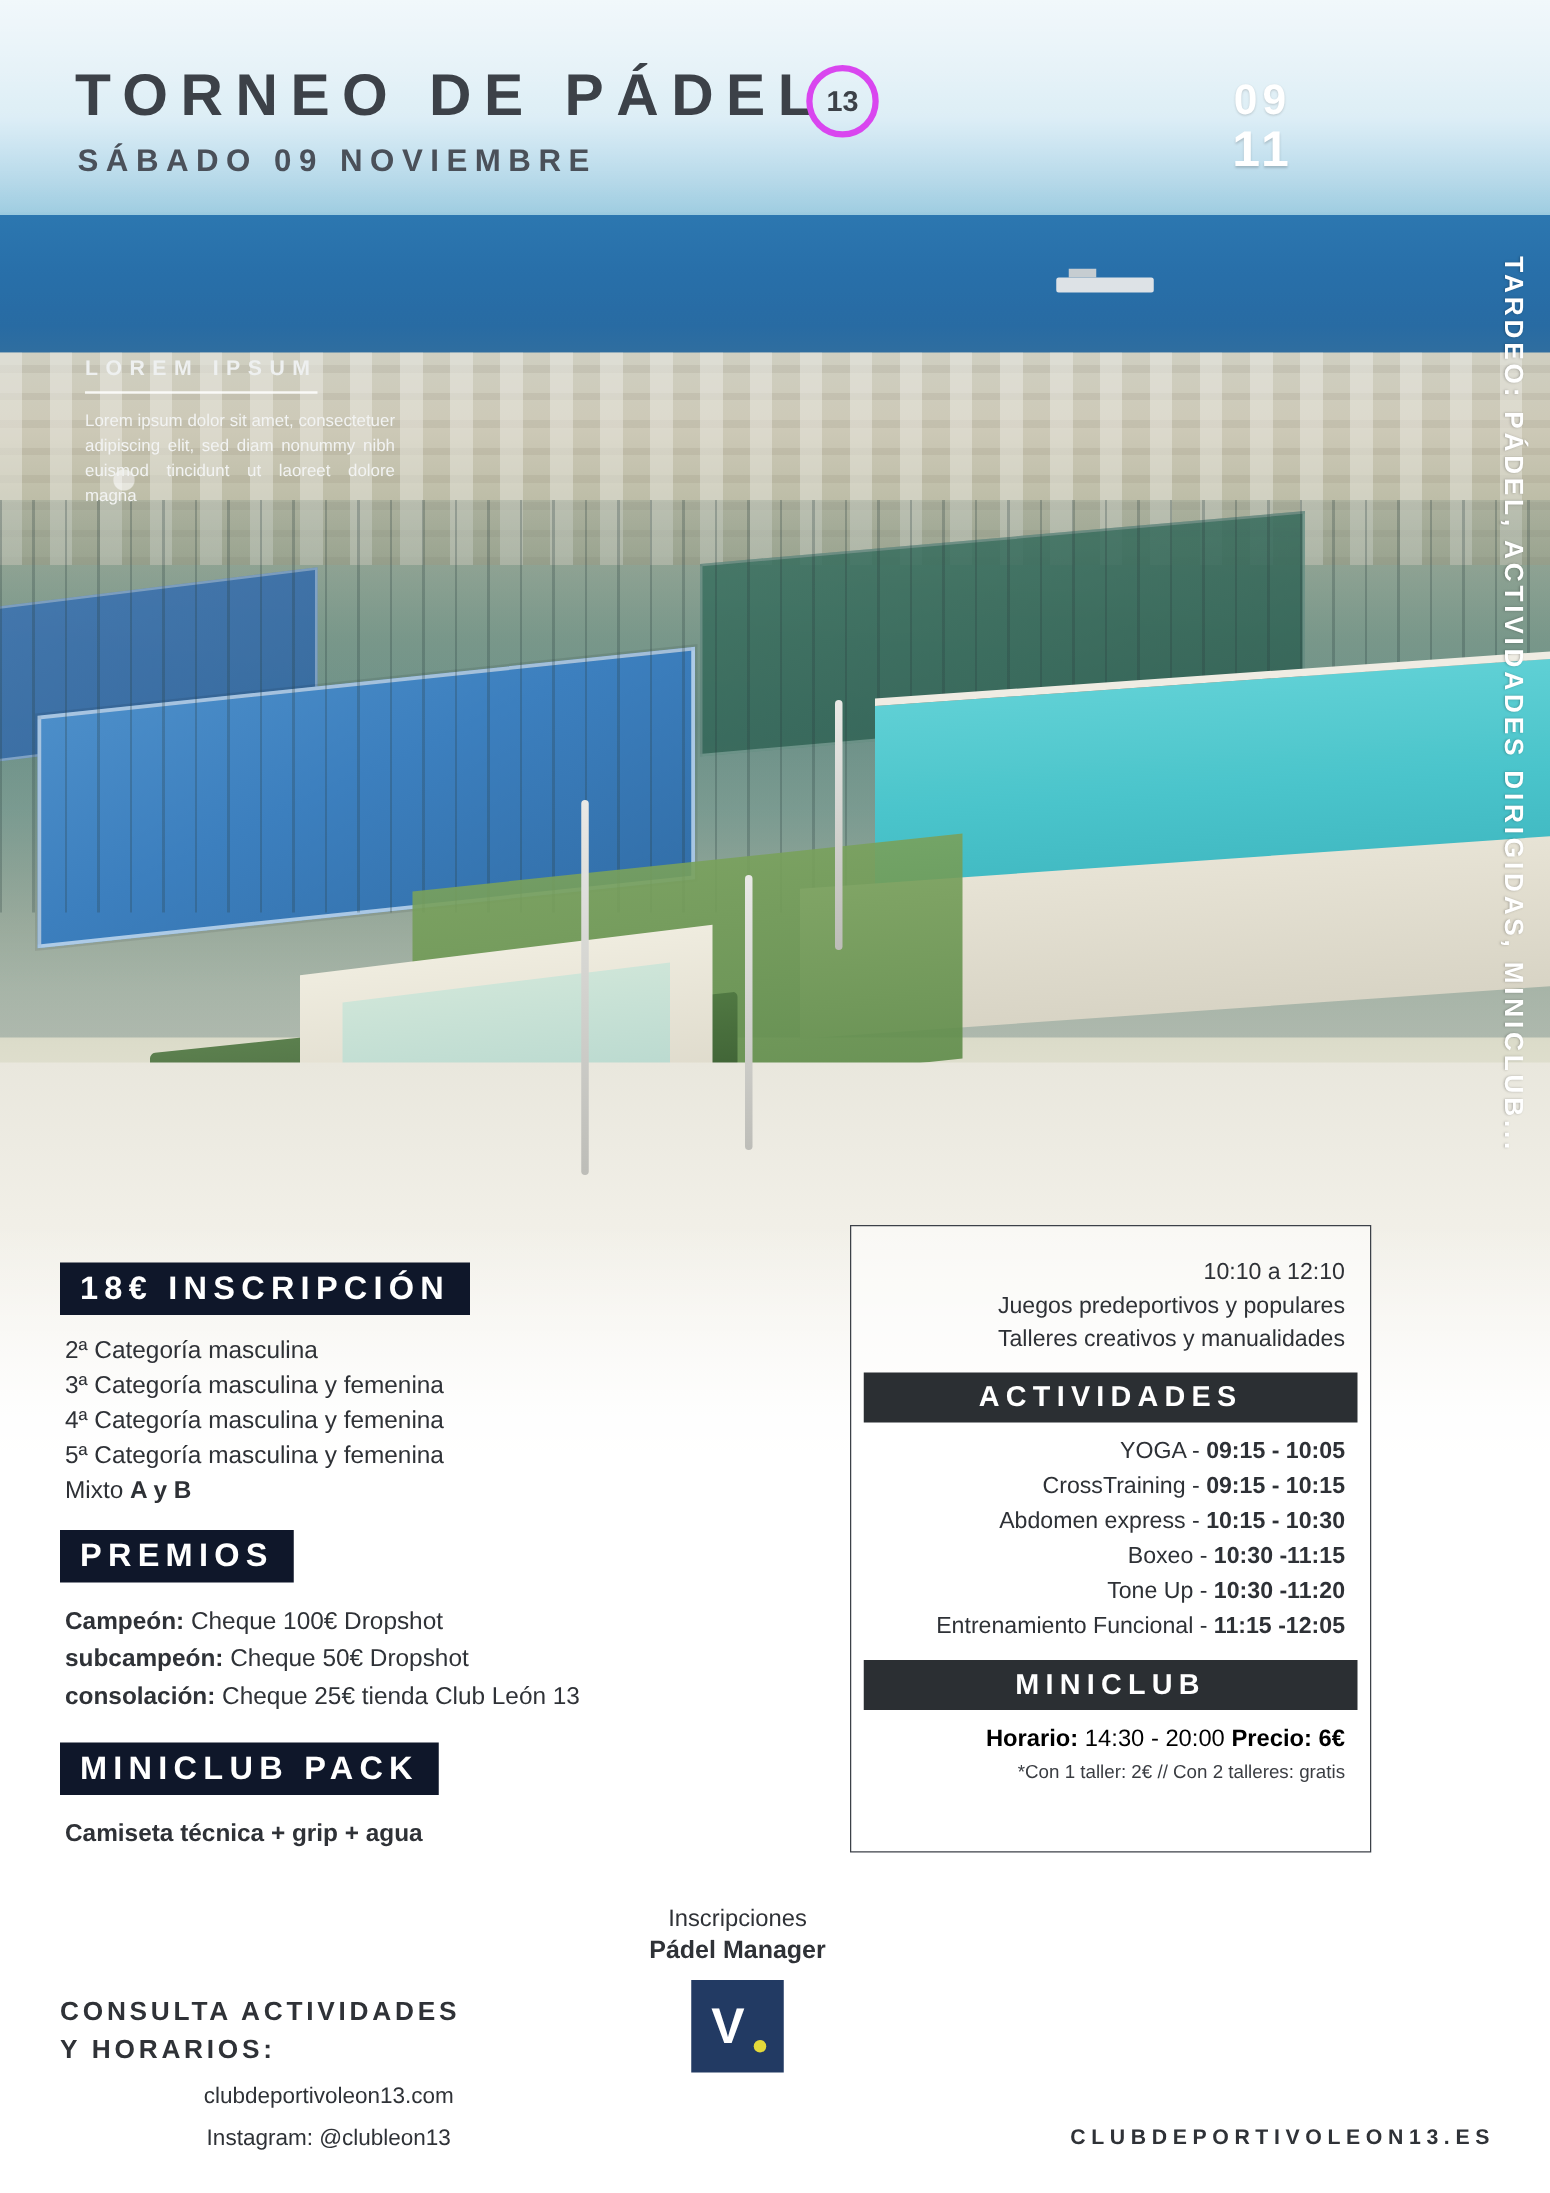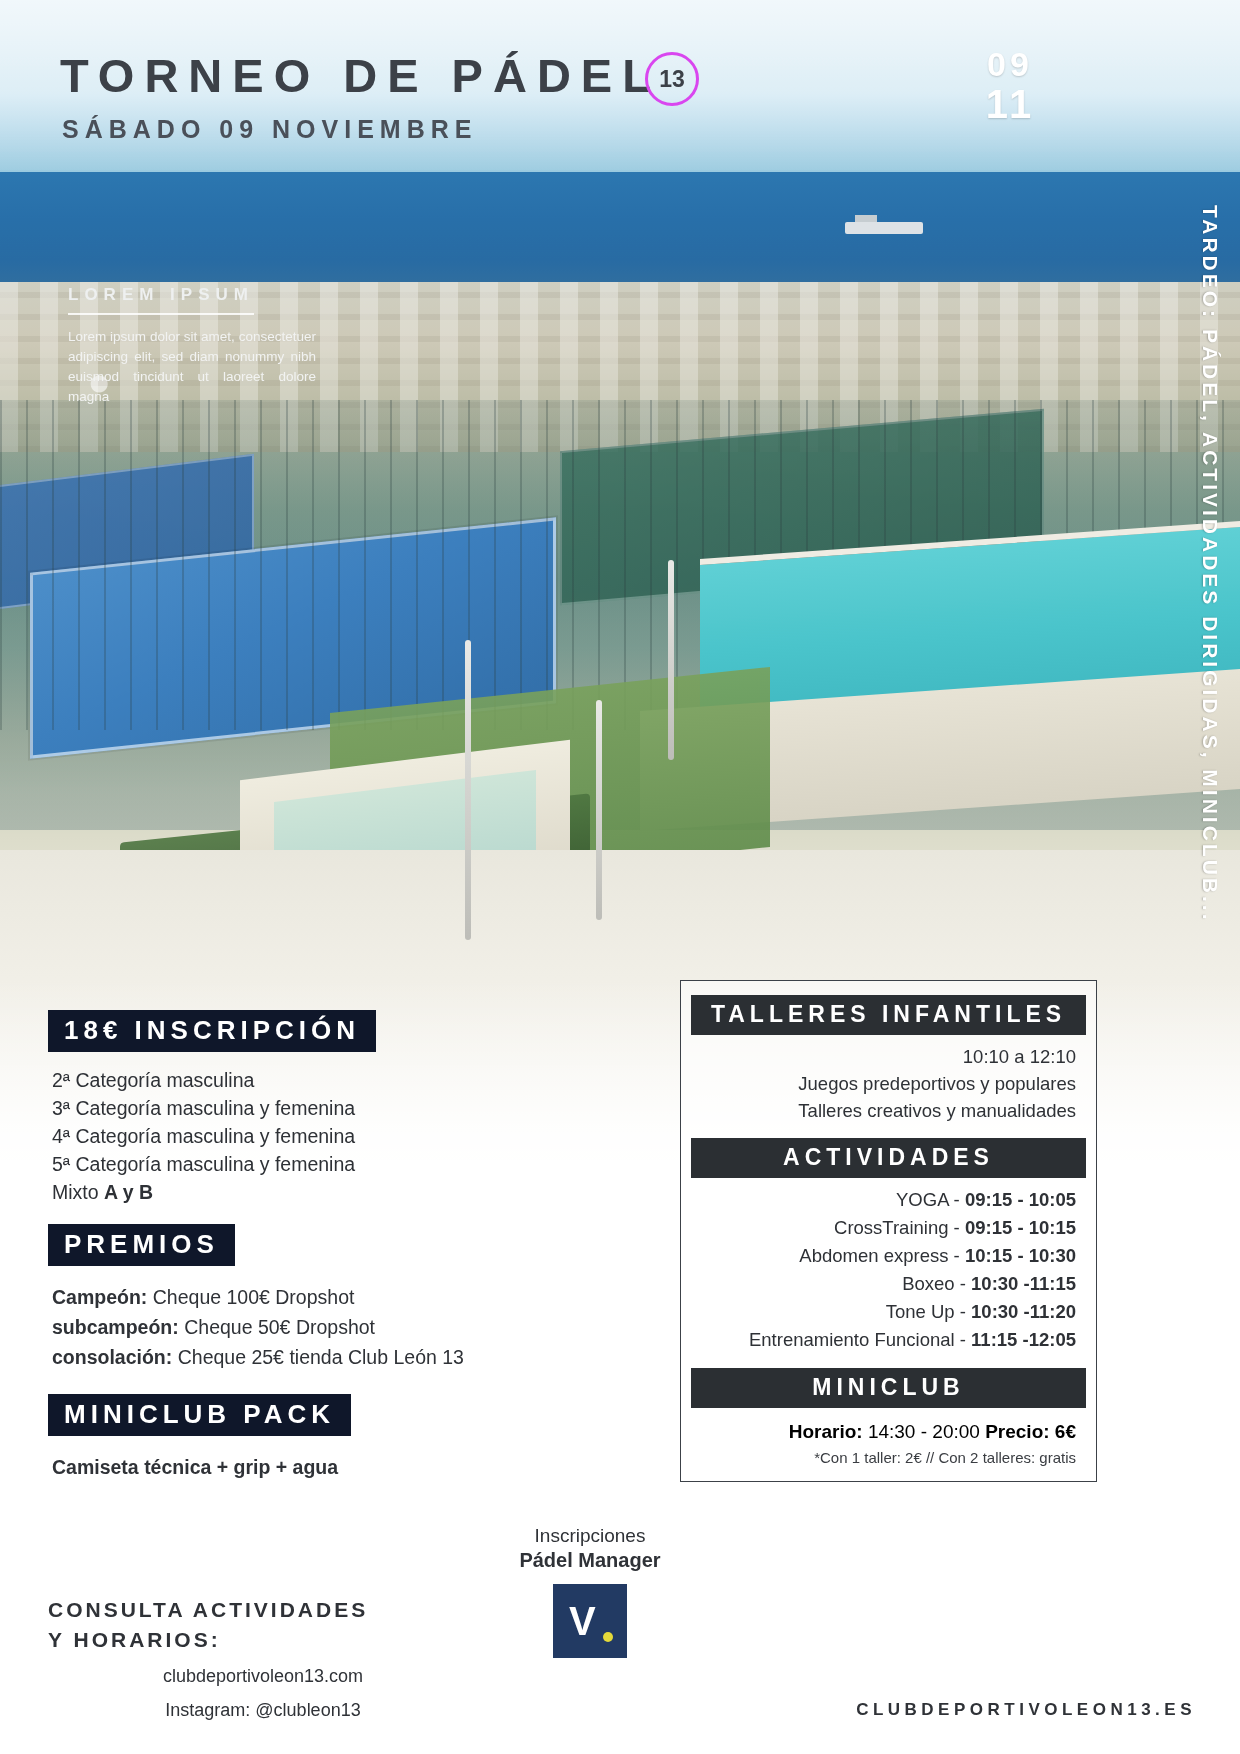--- a/index.html
+++ b/index.html
@@ -135,29 +135,29 @@
 
   
   .header{position:absolute;left:0;top:0;width:1107px;height:175px;}
   .title{
     position:absolute;left:60px;top:48px;
     font-size:47px;font-weight:bold;letter-spacing:10px;color:#3c4148;
     white-space:nowrap;
   }
   .badge13{
     position:absolute;left:645px;top:52px;width:48px;height:48px;
-    border:3px solid #d946ef;border-radius:50%;
+    border:5px solid #d946ef;border-radius:50%;
     color:#3c4148;font-size:23px;font-weight:bold;letter-spacing:0;
     display:flex;align-items:center;justify-content:center;
   }
   .subtitle{
     position:absolute;left:62px;top:115px;
     font-size:25px;font-weight:bold;letter-spacing:6px;color:#4a5059;
   }
-  .datebox{position:absolute;right:42px;top:46px;text-align:center;width:110px;}
+  .datebox{position:absolute;right:42px;top:62px;text-align:center;width:110px;}
   .date-day{
     font-size:34px;letter-spacing:4px;color:#ffffff;font-weight:bold;line-height:36px;
     text-shadow:0 1px 2px rgba(0,0,0,.18);
   }
   .date-month{
     font-size:40px;letter-spacing:3px;color:#ffffff;font-weight:bold;line-height:44px;
     text-shadow:0 1px 2px rgba(0,0,0,.18);
   }
 
   
@@ -318,21 +318,20 @@
     <div class="l1">Inscripciones</div>
     <div class="l2">Pádel Manager</div>
     <div class="vlogo">
       <span class="v">V</span>
       <span class="dot"></span>
     </div>
   </div>
 
   <div class="panel">
     <div class="bar-wrap">
-      <div class="blackbar">TALLERES INFANTILES</div>
       <div class="panel-lines">
         <div>10:10 a 12:10</div>
         <div>Juegos predeportivos y populares</div>
         <div>Talleres creativos y manualidades</div>
       </div>
     </div>
 
     <div class="bar-wrap">
       <div class="blackbar">ACTIVIDADES</div>
       <div class="panel-lines acts">

